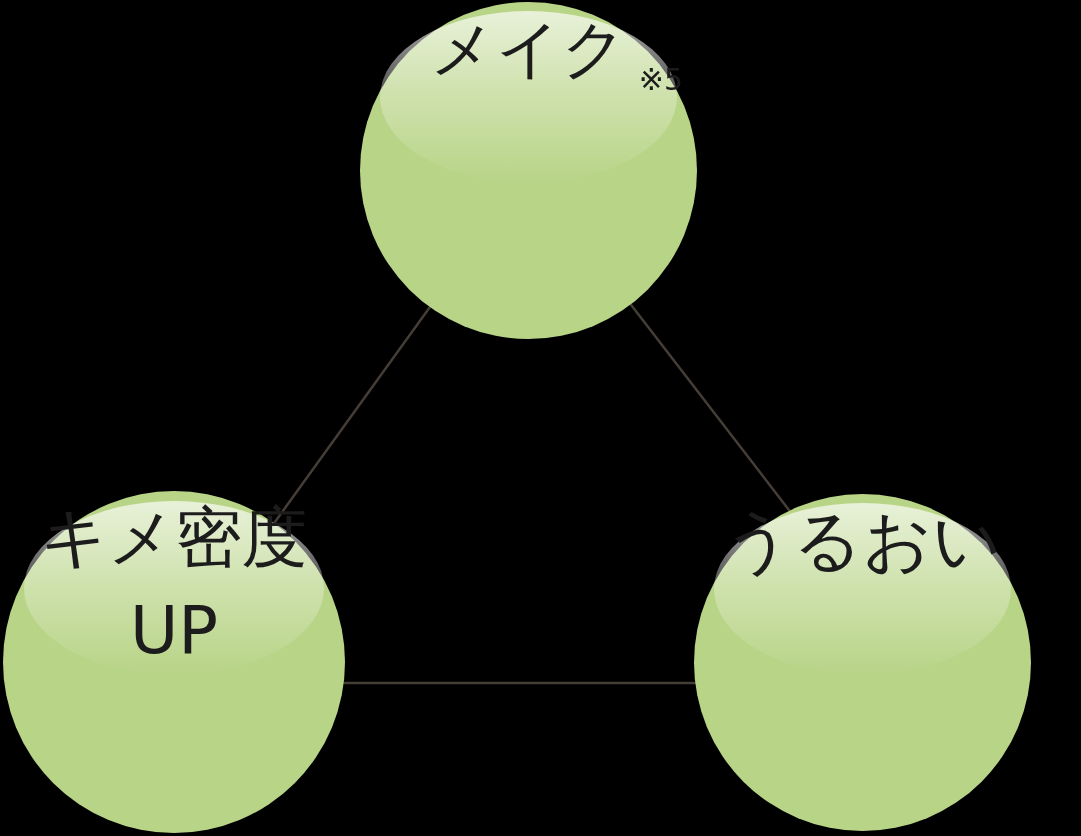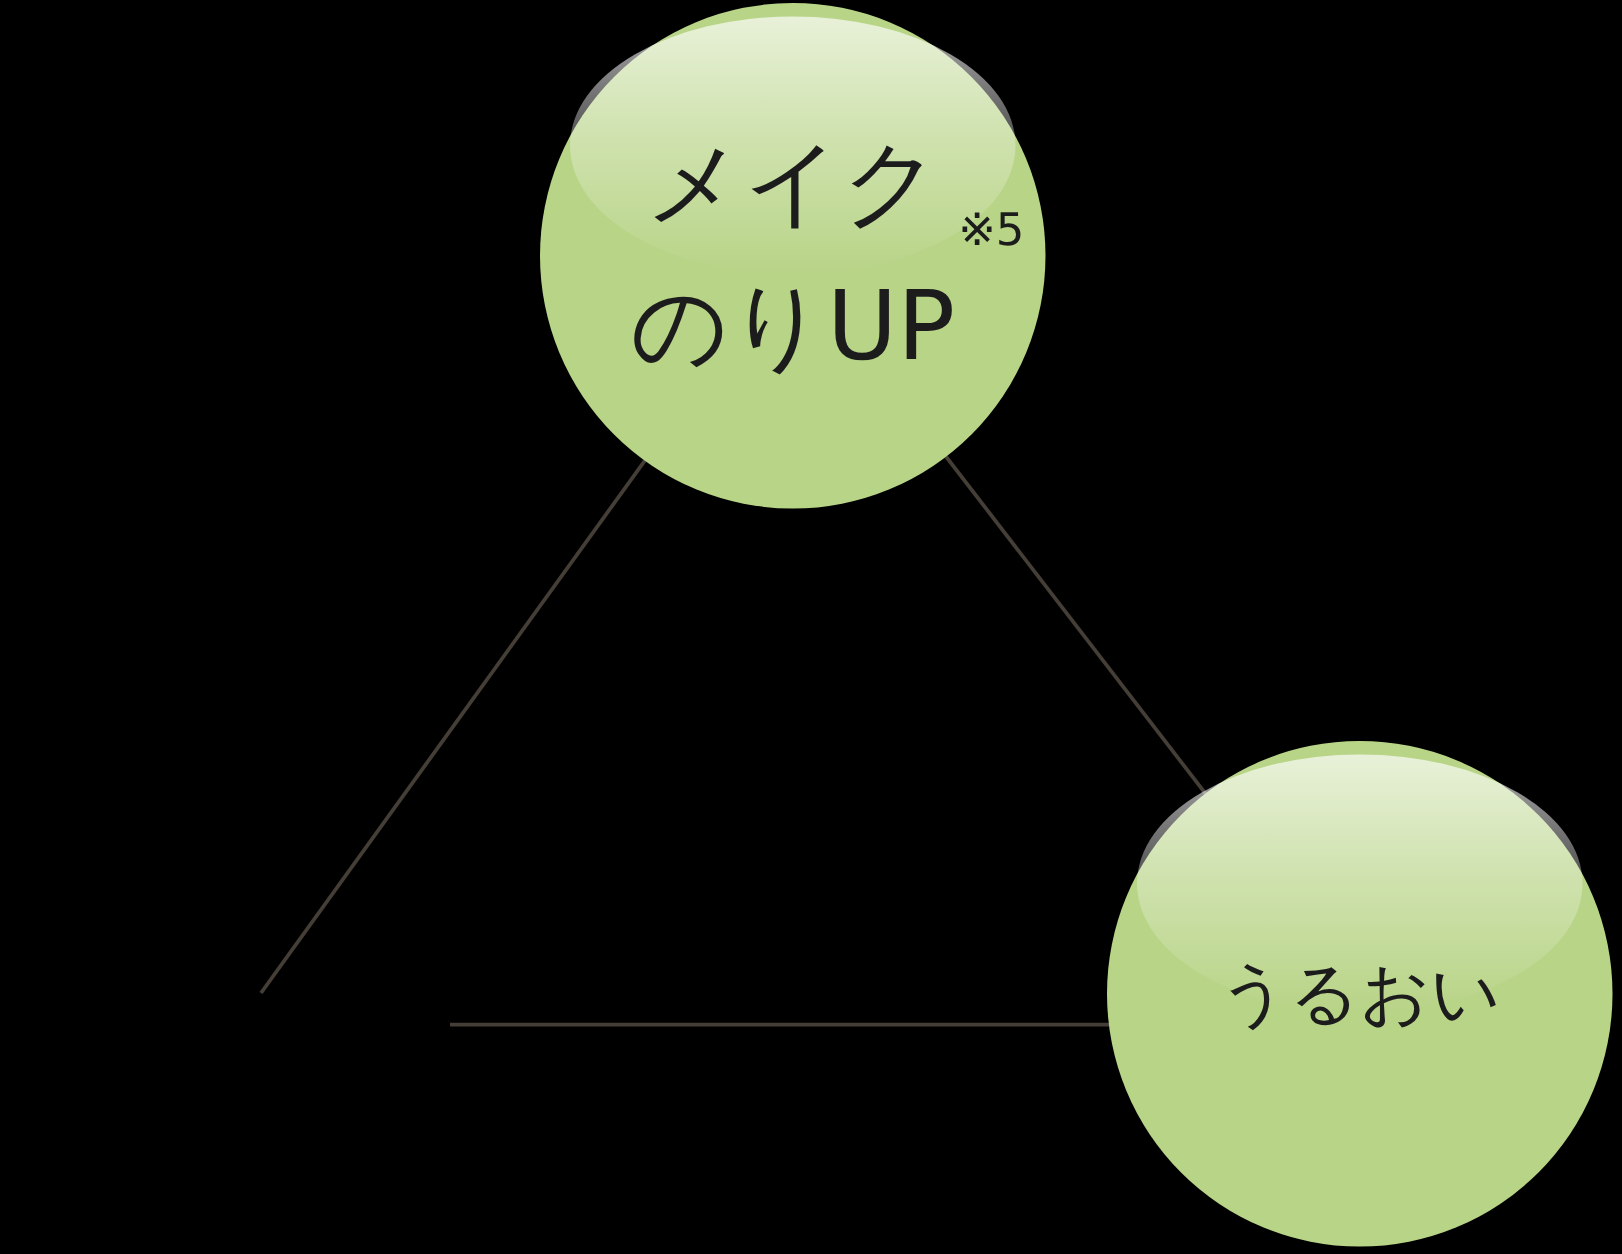--- a/index.html
+++ b/index.html
@@ -23,21 +23,21 @@
   }
   .connectors line {
     stroke: #443e37;
     stroke-width: 2.5;
   }
   .circle {
     position: absolute;
     border-radius: 50%;
     background: #b8d487;
     display: flex;
-    align-items: center;
+    align-items: flex-start;
     justify-content: center;
     text-align: center;
     color: #1c1c1c;
   }
   .gloss {
     position: absolute;
     left: 6%;
     right: 6%;
     top: 2.8%;
     height: 51%;
@@ -60,23 +60,23 @@
     font-size: 64px;
     line-height: 95px;
   }
   .c-bl {
     left: 3px; top: 491px;
     width: 342px; height: 342px;
     font-size: 66px;
     line-height: 93px;
   }
   .c-br {
-    left: 738px; top: 494px;
+    left: 694px; top: 494px;
     width: 337px; height: 337px;
-    font-size: 46px;
+    font-size: 68px;
     line-height: 93px;
   }
   .line {
     position: relative;
     white-space: nowrap;
   }
   .sup {
     position: absolute;
     left: calc(100% + 12px);
     bottom: 2px;
@@ -94,24 +94,30 @@
     <line x1="528" y1="171" x2="906" y2="662" stroke="#443e37"></line>
     <line x1="300" y1="683" x2="790" y2="683" stroke="#443e37"></line>
   </svg>
 
   <div class="circle c-top">
     <div class="gloss"></div>
     <div class="label">
       <div class="line">
         <span>メイク</span><span class="sup">※5</span>
       </div>
-      <div class="line">のりUP</div>
     </div>
   </div>
 
+  <div class="circle c-bl">
+    <div class="gloss"></div>
+    <div class="label">
+      <div class="line">キメ密度</div>
+      <div class="line">UP</div>
+    </div>
+  </div>
 
   <div class="circle c-br">
     <div class="gloss"></div>
     <div class="label">
       <div class="line">うるおい</div>
     </div>
   </div>
 
 </div>
 

